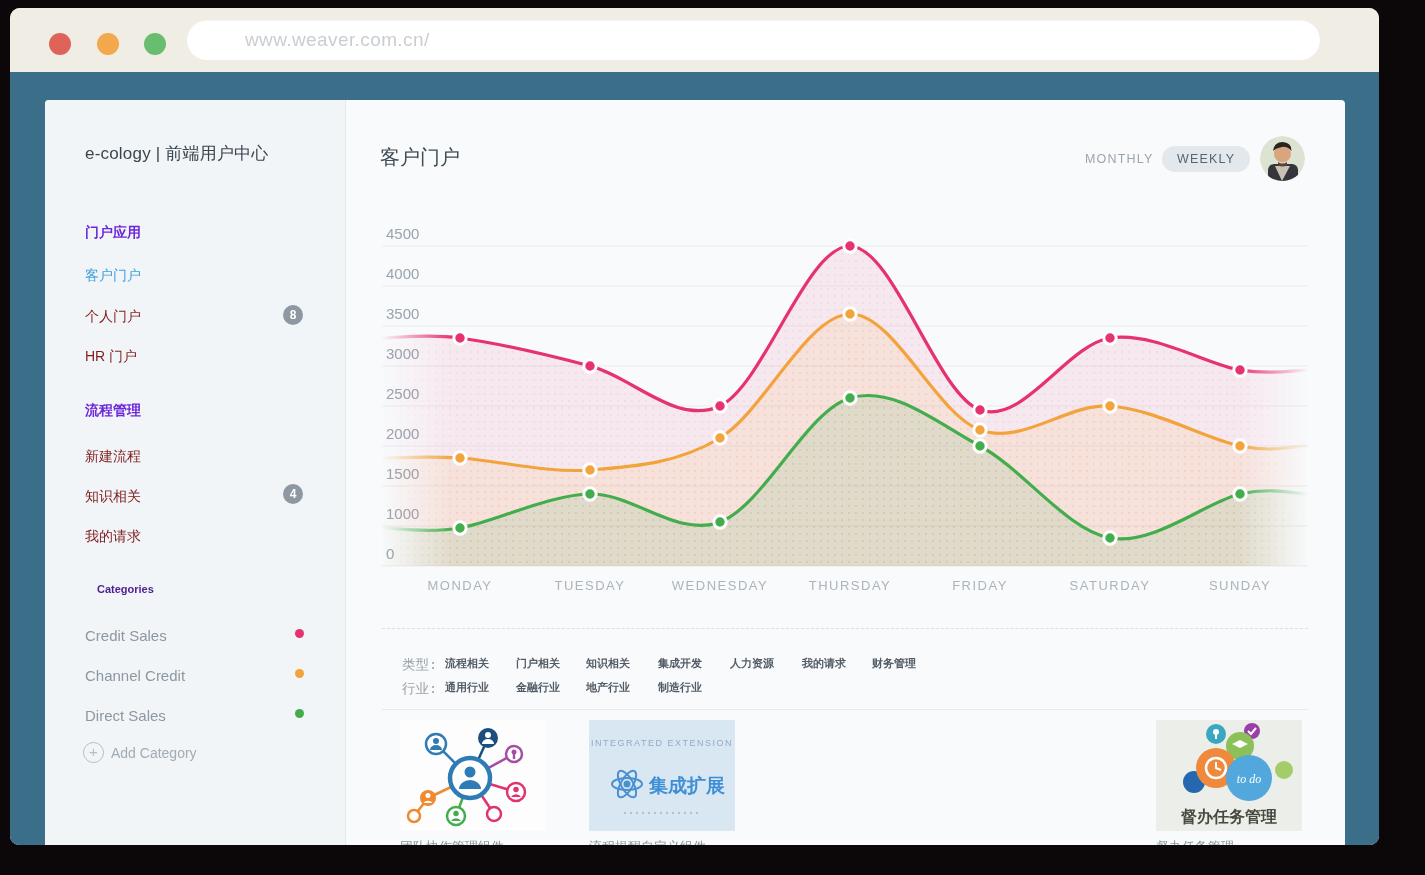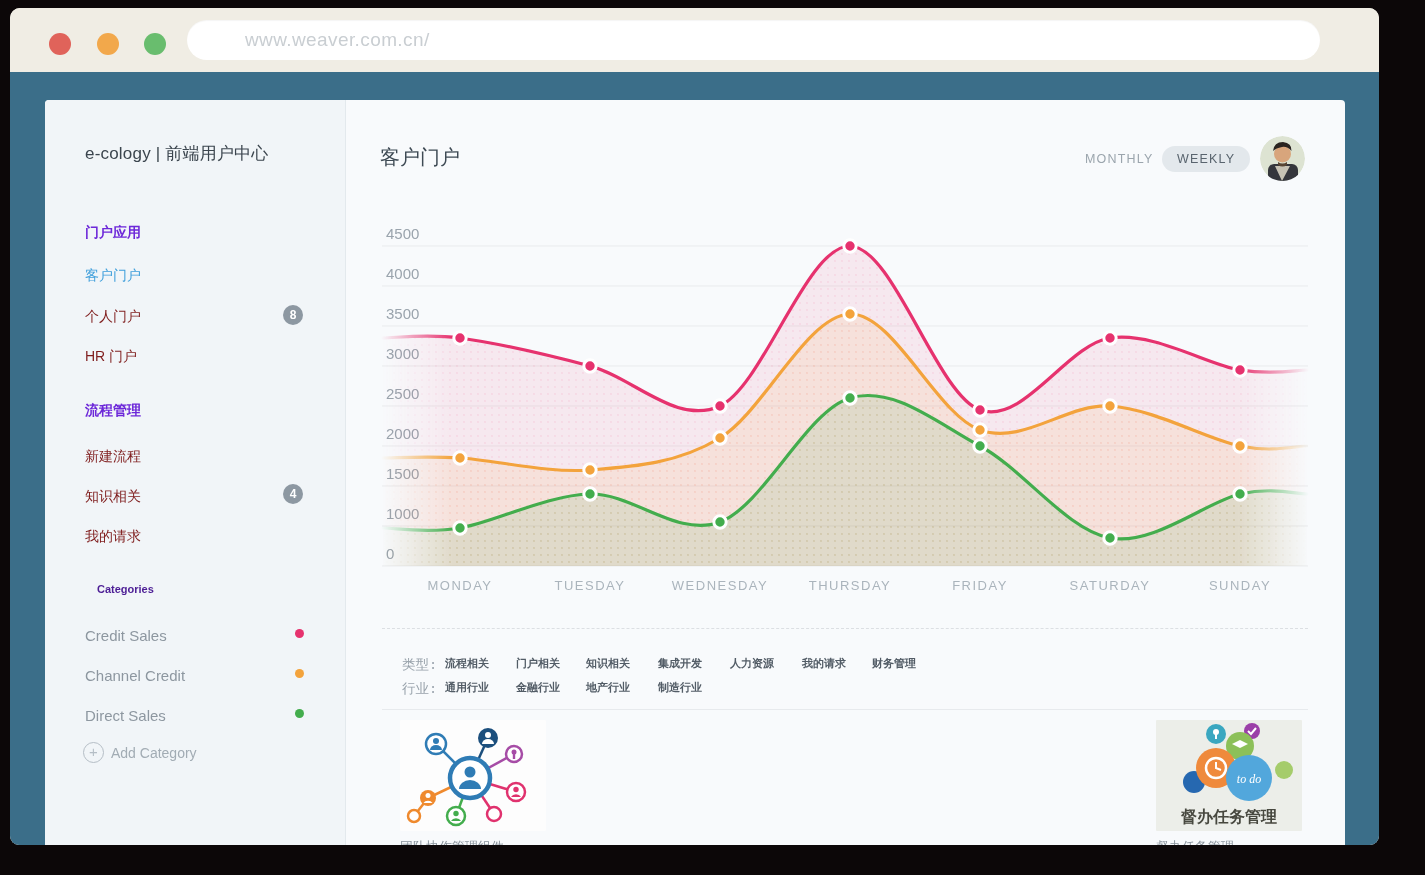--- a/index.html
+++ b/index.html
@@ -251,20 +251,35 @@
                 <path d="M23.5 83 a5 4 0 0 1 9 0 z" fill="#fff"></path>
               <circle cx="14" cy="96" r="6" fill="#fff" stroke="#ef8a2e" stroke-width="2.5"></circle>
               <circle cx="70" cy="58" r="20" fill="#fff" stroke="#2f7cb5" stroke-width="4.5"></circle>
               <circle cx="70" cy="52" r="5.5" fill="#2f7cb5"></circle>
                 <path d="M59 69 a11 9 0 0 1 22 0 z" fill="#2f7cb5"></path>
             </g>
           </svg>
           <div class="caption">团队协作管理组件</div>
         </div>
 
+        <div class="card" style="left:544px">
+          <svg width="146" height="111" viewBox="0 0 146 111">
+            <rect width="146" height="111" fill="#d9e7f3"></rect>
+            <text x="73" y="26" text-anchor="middle" font-size="9" letter-spacing="1.5" fill="#93abc4">INTEGRATED EXTENSION</text>
+            <g stroke="#4a90d0" stroke-width="2" fill="none">
+              <ellipse cx="38" cy="64" rx="15" ry="6"></ellipse>
+              <ellipse cx="38" cy="64" rx="15" ry="6" transform="rotate(60 38 64)"></ellipse>
+              <ellipse cx="38" cy="64" rx="15" ry="6" transform="rotate(120 38 64)"></ellipse>
+            </g>
+            <circle cx="38" cy="64" r="3.5" fill="#4a90d0"></circle>
+            <text x="60" y="72" font-size="19" font-weight="bold" fill="#3f8fd6">集成扩展</text>
+            <line x1="35" y1="93" x2="111" y2="93" stroke="#a9c4da" stroke-width="2" stroke-dasharray="2 4"></line>
+          </svg>
+          <div class="caption">流程提醒自定义组件</div>
+        </div>
 
 
 
         <div class="card" style="left:1111px">
           <svg width="146" height="111" viewBox="0 0 146 111">
             <rect width="146" height="111" fill="#eceee9"></rect>
             <circle cx="60" cy="14" r="10" fill="#3aa7c0"></circle>
               <circle cx="60" cy="12" r="3" fill="#fff"></circle>
               <path d="M60 12 L60 19" stroke="#fff" stroke-width="2"></path>
             <circle cx="96" cy="11" r="8" fill="#9b3fa8"></circle>

